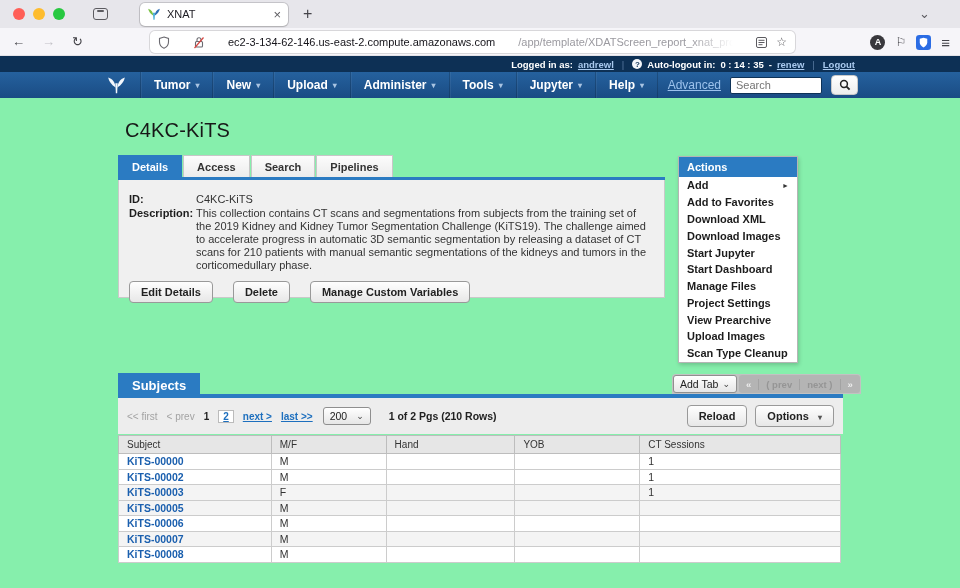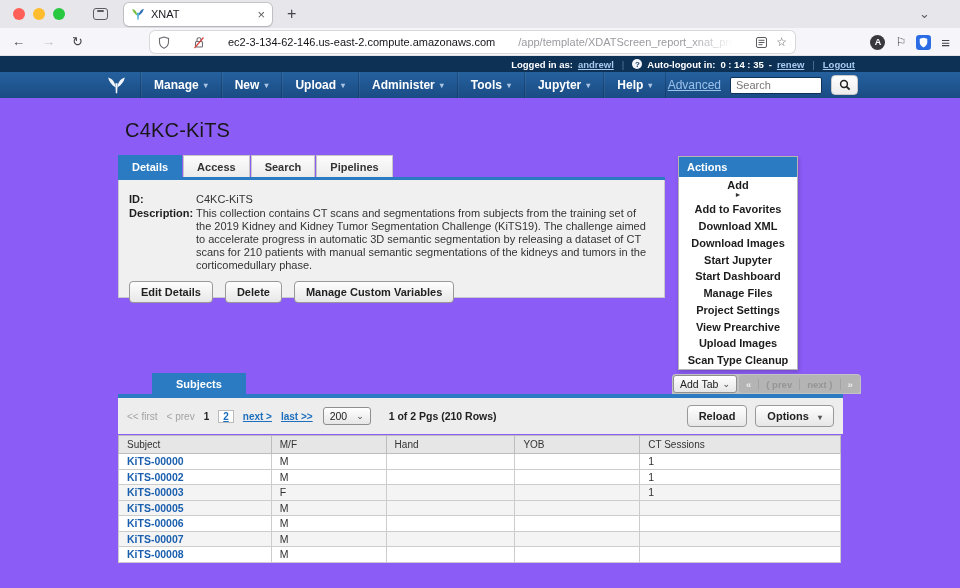--- a/index.html
+++ b/index.html
@@ -8,21 +8,21 @@
     font-family: "Liberation Sans", sans-serif;
     background:#fff; overflow:hidden; position:relative;
   }
   
   .tabbar { height:28px; background:#e7e6eb; display:flex; align-items:center; position:relative; }
   .traffic { display:flex; gap:8px; margin-left:13px; }
   .traffic span { width:12px; height:12px; border-radius:50%; display:block; }
   .t-red { background:#ff5f57; } .t-yellow { background:#febc2e; } .t-green { background:#28c840; }
   .sidebar-glyph { width:15px; height:12px; border:1.5px solid #5c5b60; border-radius:3px; margin-left:28px; position:relative; }
   .sidebar-glyph::before { content:""; position:absolute; top:1px; left:3px; right:3px; height:2px; background:#5c5b60; border-radius:1px; }
-  .browser-tab { margin-left:16px; width:148px; height:23px; background:#fff; border-radius:5px;
+  .browser-tab { margin-left:32px; width:148px; height:23px; background:#fff; border-radius:5px;
     box-shadow:0 0 0 1px rgba(0,0,0,.14), 0 1px 2px rgba(0,0,0,.12); display:flex; align-items:center; padding:4px 7px; gap:6px; }
   .browser-tab .title { font-size:11px; color:#1c1b22; flex:1; }
   .tab-close { font-size:13px; color:#5c5b60; line-height:1; cursor:default; }
   .newtab { font-size:16px; color:#45444a; margin-left:15px; }
   .chrome-chevron { position:absolute; right:30px; top:6px; font-size:13px; color:#5c5b60; }
   .urlbar { height:28px; background:#f6f5f9; display:flex; align-items:center; position:relative; border-bottom:1px solid #e3e2e7; }
   .nav-glyphs { display:flex; gap:17px; margin-left:12px; font-size:13px; }
   .g-back { color:#45444a; } .g-fwd { color:#c2c1c7; } .g-reload { color:#45444a; }
   .url-pill { position:absolute; left:150px; top:3px; width:645px; height:22px; background:#fff; border-radius:5px;
     box-shadow:0 0 0 1px rgba(0,0,0,.12); display:flex; align-items:center; padding:0 8px; gap:23px; }
@@ -50,45 +50,45 @@
     border-right:1px solid rgba(0,0,0,.18); box-shadow:inset 1px 0 0 rgba(255,255,255,.06); }
   .menu-item:first-child { border-left:1px solid rgba(0,0,0,.18); }
   .menu-caret { font-size:8px; color:#a9c4e2; }
   .nav-right { position:absolute; right:102px; top:0; height:26px; display:flex; align-items:center; gap:9px; }
   .advanced { color:#9cc2ec; font-size:12px; text-decoration:underline; }
   .search-input { width:92px; height:17px; border:1px solid #0e3257; border-radius:2px; font-size:11px; padding:0 5px;
     font-family:"Liberation Sans",sans-serif; color:#333; }
   .search-btn { width:27px; height:20px; background:linear-gradient(#fff,#ededed); border:1px solid #c9c9c9; border-radius:4px;
     display:flex; align-items:center; justify-content:center; }
   
-  .page { position:absolute; top:98px; left:0; right:0; bottom:0; background:#8b5cf6; }
+  .page { position:absolute; top:98px; left:0; right:0; bottom:0; background:#86efac; }
   .page-title { position:absolute; left:125px; top:21px; font-size:20px; color:#171717; font-weight:500; letter-spacing:.2px; }
   .tabs-row { position:absolute; left:118px; top:57px; display:flex; }
   .tab { font-size:11px; font-weight:bold; padding:5px 13px; border:1px solid #c7c7c7; border-bottom:none;
     background:linear-gradient(#fcfcfc,#ececec); color:#333; margin-right:1px; height:22px; }
   .tab.active { background:#2b7bc2; border-color:#2b7bc2; color:#fff; }
   .blue-rule-1 { position:absolute; left:118px; top:79px; width:547px; height:3px; background:#2b7bc2; }
   .details-panel { position:absolute; left:118px; top:82px; width:547px; height:118px; background:#f0f0f0;
     border:1px solid #c9c9c9; border-top:none; padding:13px 9px 0 10px; }
   .kv-row { display:flex; font-size:11px; margin-bottom:2px; }
   .kv-label { width:67px; font-weight:bold; color:#1d1d1d; flex:0 0 67px; }
   .kv-value { color:#333; }
   .desc-text { color:#333; line-height:13px; width:452px; }
-  .panel-btns { display:flex; gap:12px; margin-top:9px; }
+  .panel-btns { display:flex; gap:20px; margin-top:9px; }
   .btn { background:linear-gradient(#fefefe,#e7e7e7); border:1px solid #999; border-radius:4px; font-size:11px;
     font-weight:bold; color:#222; padding:4px 11px; font-family:"Liberation Sans",sans-serif; }
   .actions-menu { position:absolute; left:678px; top:58px; width:120px; background:#fff; border:1px solid #b5b5b5;
     box-shadow:1px 2px 4px rgba(0,0,0,.18); }
   .actions-header { background:#2b7bc2; color:#fff; font-size:11px; font-weight:bold; padding:4px 8px; }
   .action-item { font-size:11px; font-weight:bold; color:#1c1c1c; padding:2.4px 8px; display:flex;
-    justify-content:space-between; align-items:center;flex-direction:column; }
+    justify-content:space-between; align-items:center; }
   .submenu-arrow { font-size:7px; color:#333; }
   
-  .subjects-tab { position:absolute; left:118px; top:275px; background:#2b7bc2; color:#fff; font-size:11px;
-    font-weight:bold; padding:5px 24px; height:21px;margin-left:34px; }
+  .subjects-tab { position:absolute; left:118px; top:275px; background:#2b7bc2; color:#fff; font-size:13px;
+    font-weight:bold; padding:5px 14px; height:21px; }
   .tab-controls { position:absolute; left:672px; top:276px; height:20px; display:flex; align-items:stretch;
     background:#c2c2c2; border-radius:4px 4px 0 0; padding:1px; }
   .fake-select { background:linear-gradient(#fff,#e6e6e6); border:1px solid #8f8f8f; border-radius:3px; font-size:10.5px;
     color:#222; display:flex; align-items:center; justify-content:space-between; padding:0 6px; width:64px; }
   .fake-select .sel-caret { font-size:9px; color:#444; margin-left:4px; }
   .tab-pager { display:flex; align-items:center; margin-left:2px; background:#b4b4b4; border-radius:3px; }
   .tab-pager span { font-size:9.5px; font-weight:bold; padding:0 7px; border-right:1px solid #a3a3a3; }
   .tab-pager span:last-child { border-right:none; }
   .pg-arrow { color:#ededed; } .pg-dim { color:#959595; }
   .blue-rule-2 { position:absolute; left:118px; top:296px; width:725px; height:4px; background:#2b7bc2; }
@@ -188,21 +188,21 @@
 <div class="navbar">
   <div class="nav-logo">
     <svg class="icon-svg" width="21" height="20" viewBox="0 0 24 24">
       <path d="M2 3 C8 5 10 9 11 15 C6 12 3 8 2 3 Z" fill="#f4f8fd"></path>
       <path d="M22 3 C16 5 14 9 13 15 C18 12 21 8 22 3 Z" fill="#f4f8fd"></path>
       <path d="M10.6 10 L13.4 10 L12.8 22 L11.2 22 Z" fill="#f4f8fd"></path>
     </svg>
   </div>
   <div class="menu">
     <div class="menu-item">
-      <span>Manage</span>
+      <span>Tumor</span>
         <span class="menu-caret">▾</span>
     </div>
     <div class="menu-item">
       <span>New</span>
         <span class="menu-caret">▾</span>
     </div>
     <div class="menu-item">
       <span>Upload</span>
         <span class="menu-caret">▾</span>
     </div>

